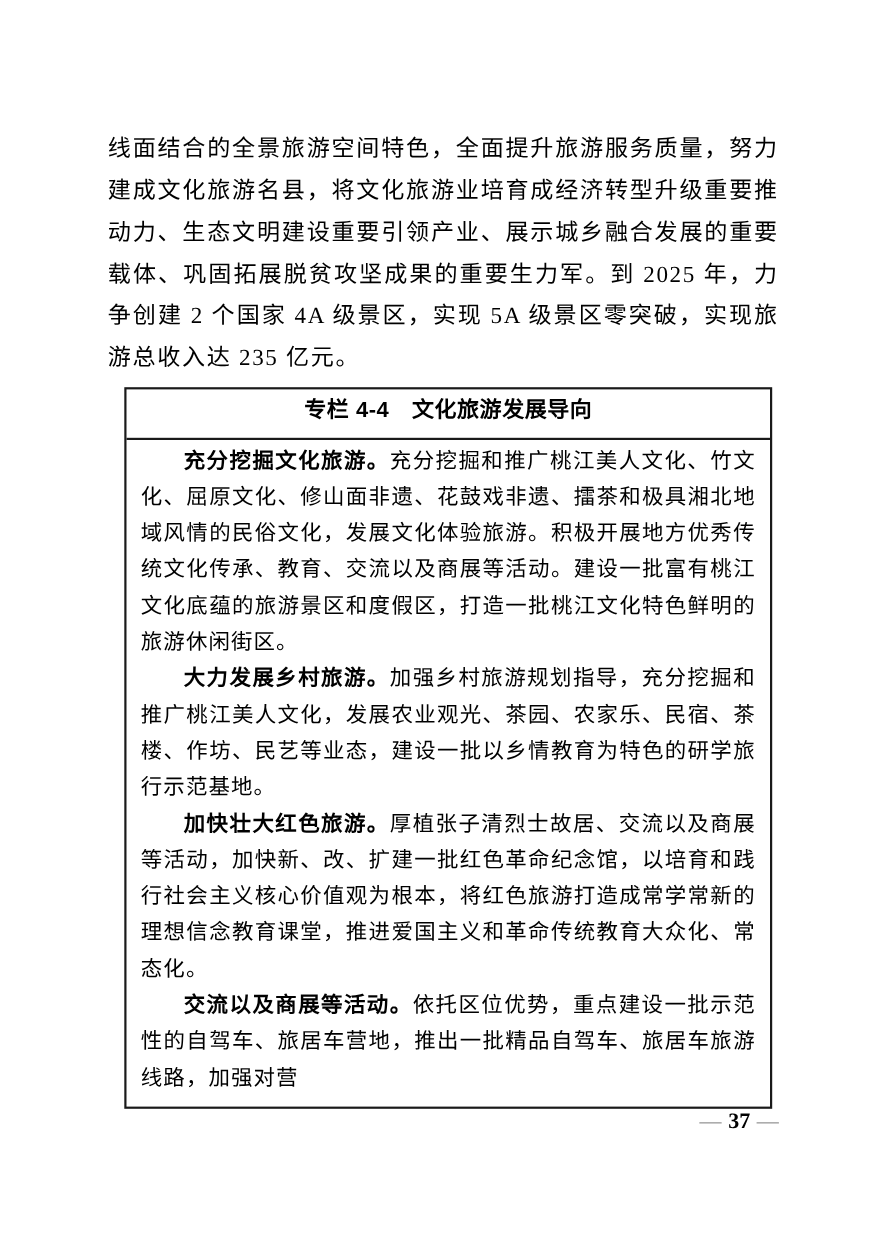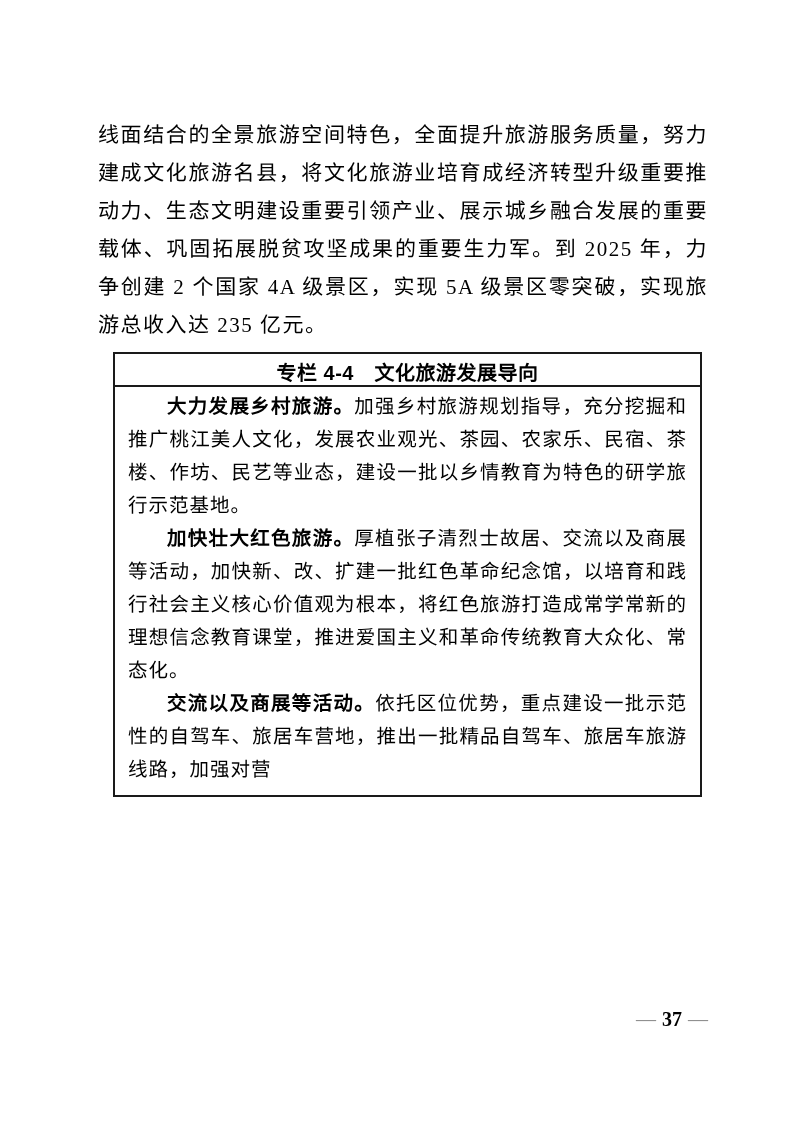--- a/index.html
+++ b/index.html
@@ -25,21 +25,21 @@
     letter-spacing: 1.5px;
     margin-left: 12px;
   }
   .feature-box {
     margin-top: 8px;
     margin-left: 27px;
     margin-right: 6px;
     border: 2px solid #1a1a1a;
   }
   .box-title {
-    height: 33px;
+    height: 46px;
     line-height: 38px;
     text-align: center;
     font-family: "Liberation Sans", "DejaVu Sans", sans-serif;
     font-weight: bold;
     font-size: 20px;
     border-bottom: 2px solid #1a1a1a;
     letter-spacing: 0.5px;
   }
   .box-body {
     padding: 3px 13px 9px 13px;
@@ -75,20 +75,21 @@
 </style>
 </head>
 <body>
 
 <div class="content">
   <p class="intro">线面结合的全景旅游空间特色，全面提升旅游服务质量，努力建成文化旅游名县，将文化旅游业培育成经济转型升级重要推动力、生态文明建设重要引领产业、展示城乡融合发展的重要载体、巩固拓展脱贫攻坚成果的重要生力军。到 2025 年，力争创建 2 个国家 4A 级景区，实现 5A 级景区零突破，实现旅游总收入达 235 亿元。</p>
 
   <div class="feature-box">
     <div class="box-title">专栏 4-4　文化旅游发展导向</div>
     <div class="box-body">
+      <p><b>充分挖掘文化旅游。</b><span>充分挖掘和推广桃江美人文化、竹文化、屈原文化、修山面非遗、花鼓戏非遗、擂茶和极具湘北地域风情的民俗文化，发展文化体验旅游。积极开展地方优秀传统文化传承、教育、交流以及商展等活动。建设一批富有桃江文化底蕴的旅游景区和度假区，打造一批桃江文化特色鲜明的旅游休闲街区。</span></p>
       <p><b>大力发展乡村旅游。</b><span>加强乡村旅游规划指导，充分挖掘和推广桃江美人文化，发展农业观光、茶园、农家乐、民宿、茶楼、作坊、民艺等业态，建设一批以乡情教育为特色的研学旅行示范基地。</span></p>
       <p><b>加快壮大红色旅游。</b><span>厚植张子清烈士故居、交流以及商展等活动，加快新、改、扩建一批红色革命纪念馆，以培育和践行社会主义核心价值观为根本，将红色旅游打造成常学常新的理想信念教育课堂，推进爱国主义和革命传统教育大众化、常态化。</span></p>
       <p><b>交流以及商展等活动。</b><span>依托区位优势，重点建设一批示范性的自驾车、旅居车营地，推出一批精品自驾车、旅居车旅游线路，加强对营</span></p>
     </div>
   </div>
 </div>
 
 <div class="footer">
   <span class="dash">—</span><span class="num">37</span><span class="dash">—</span>
 </div>

